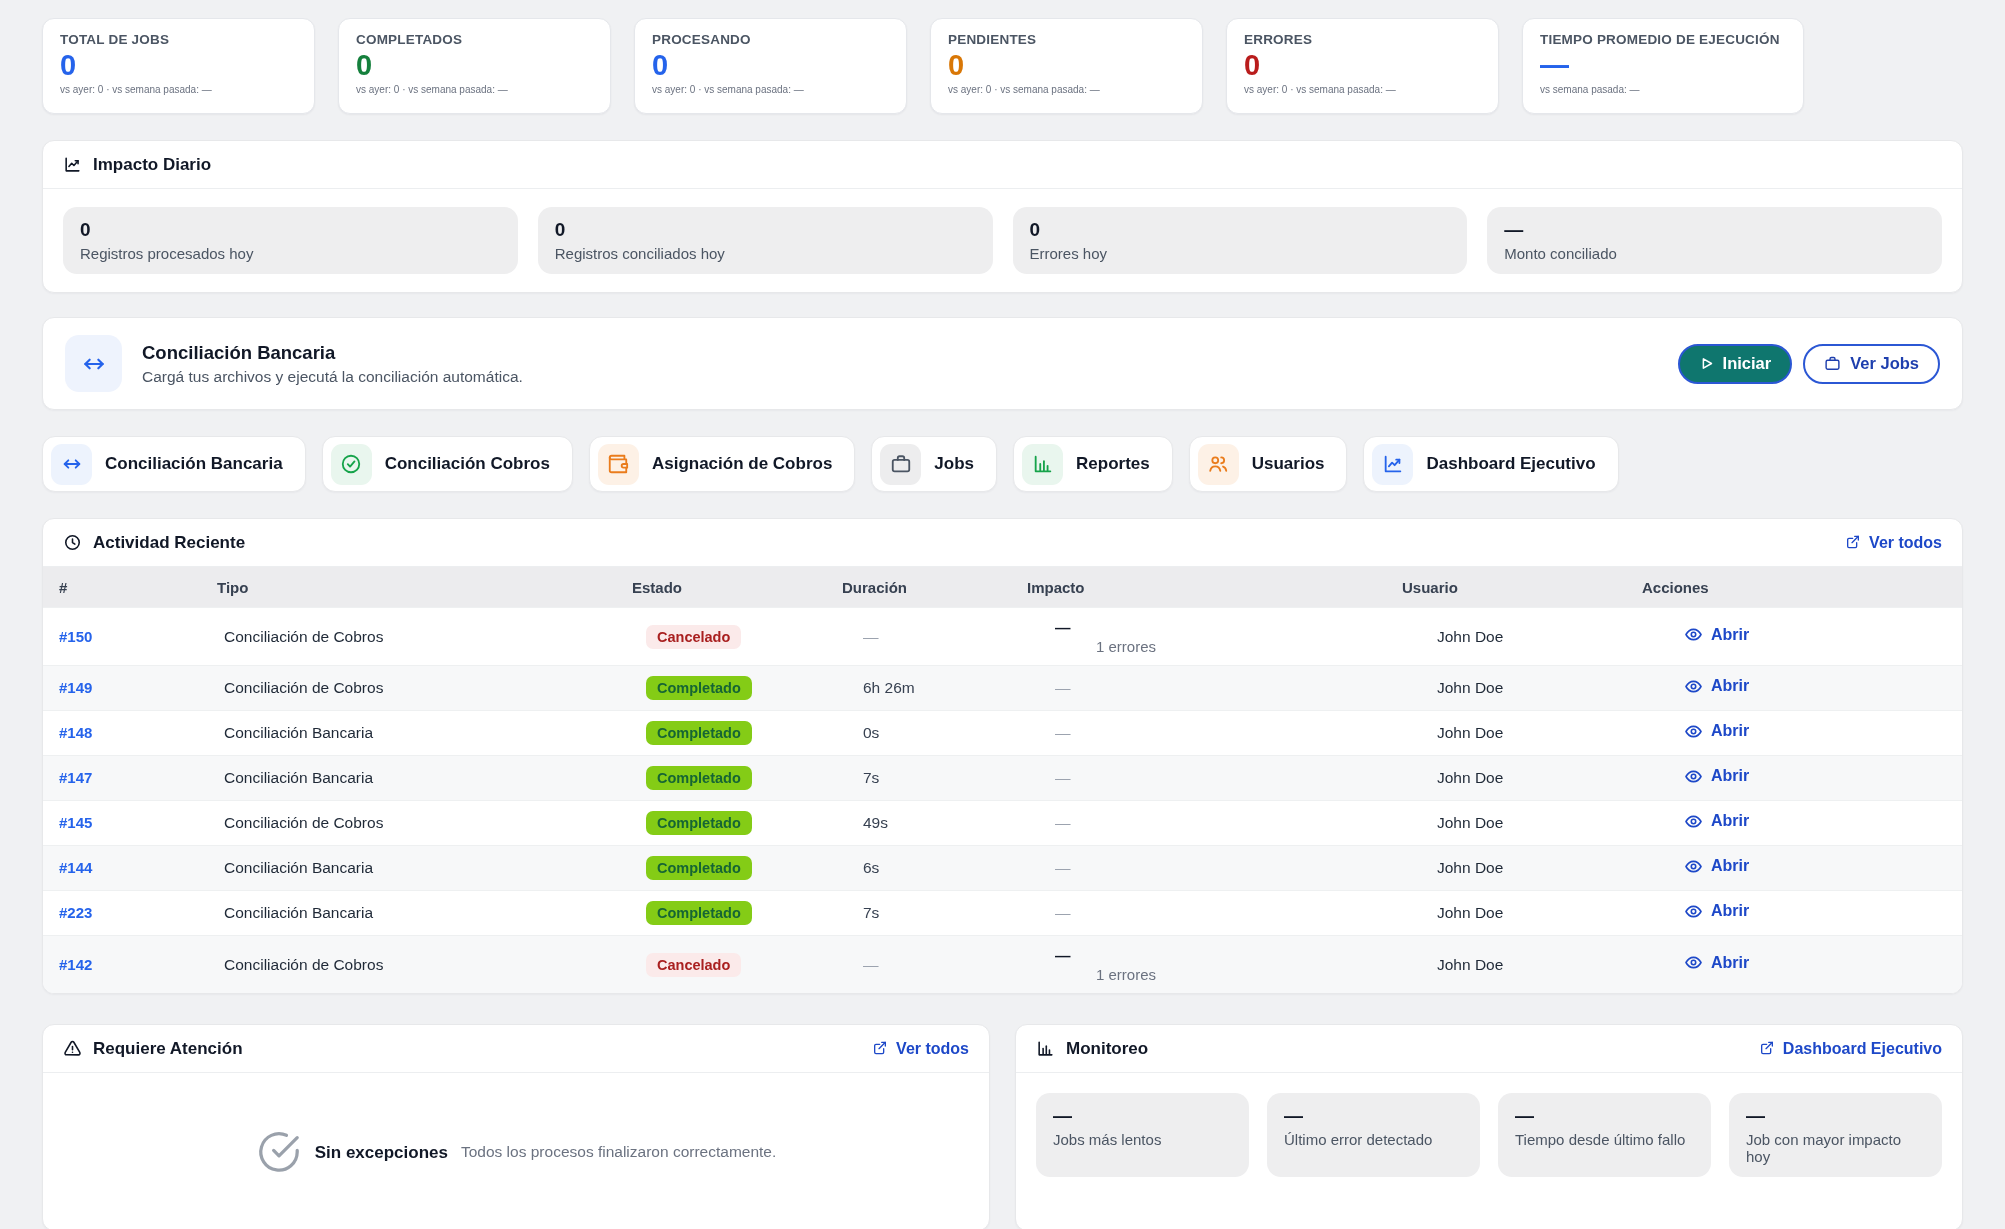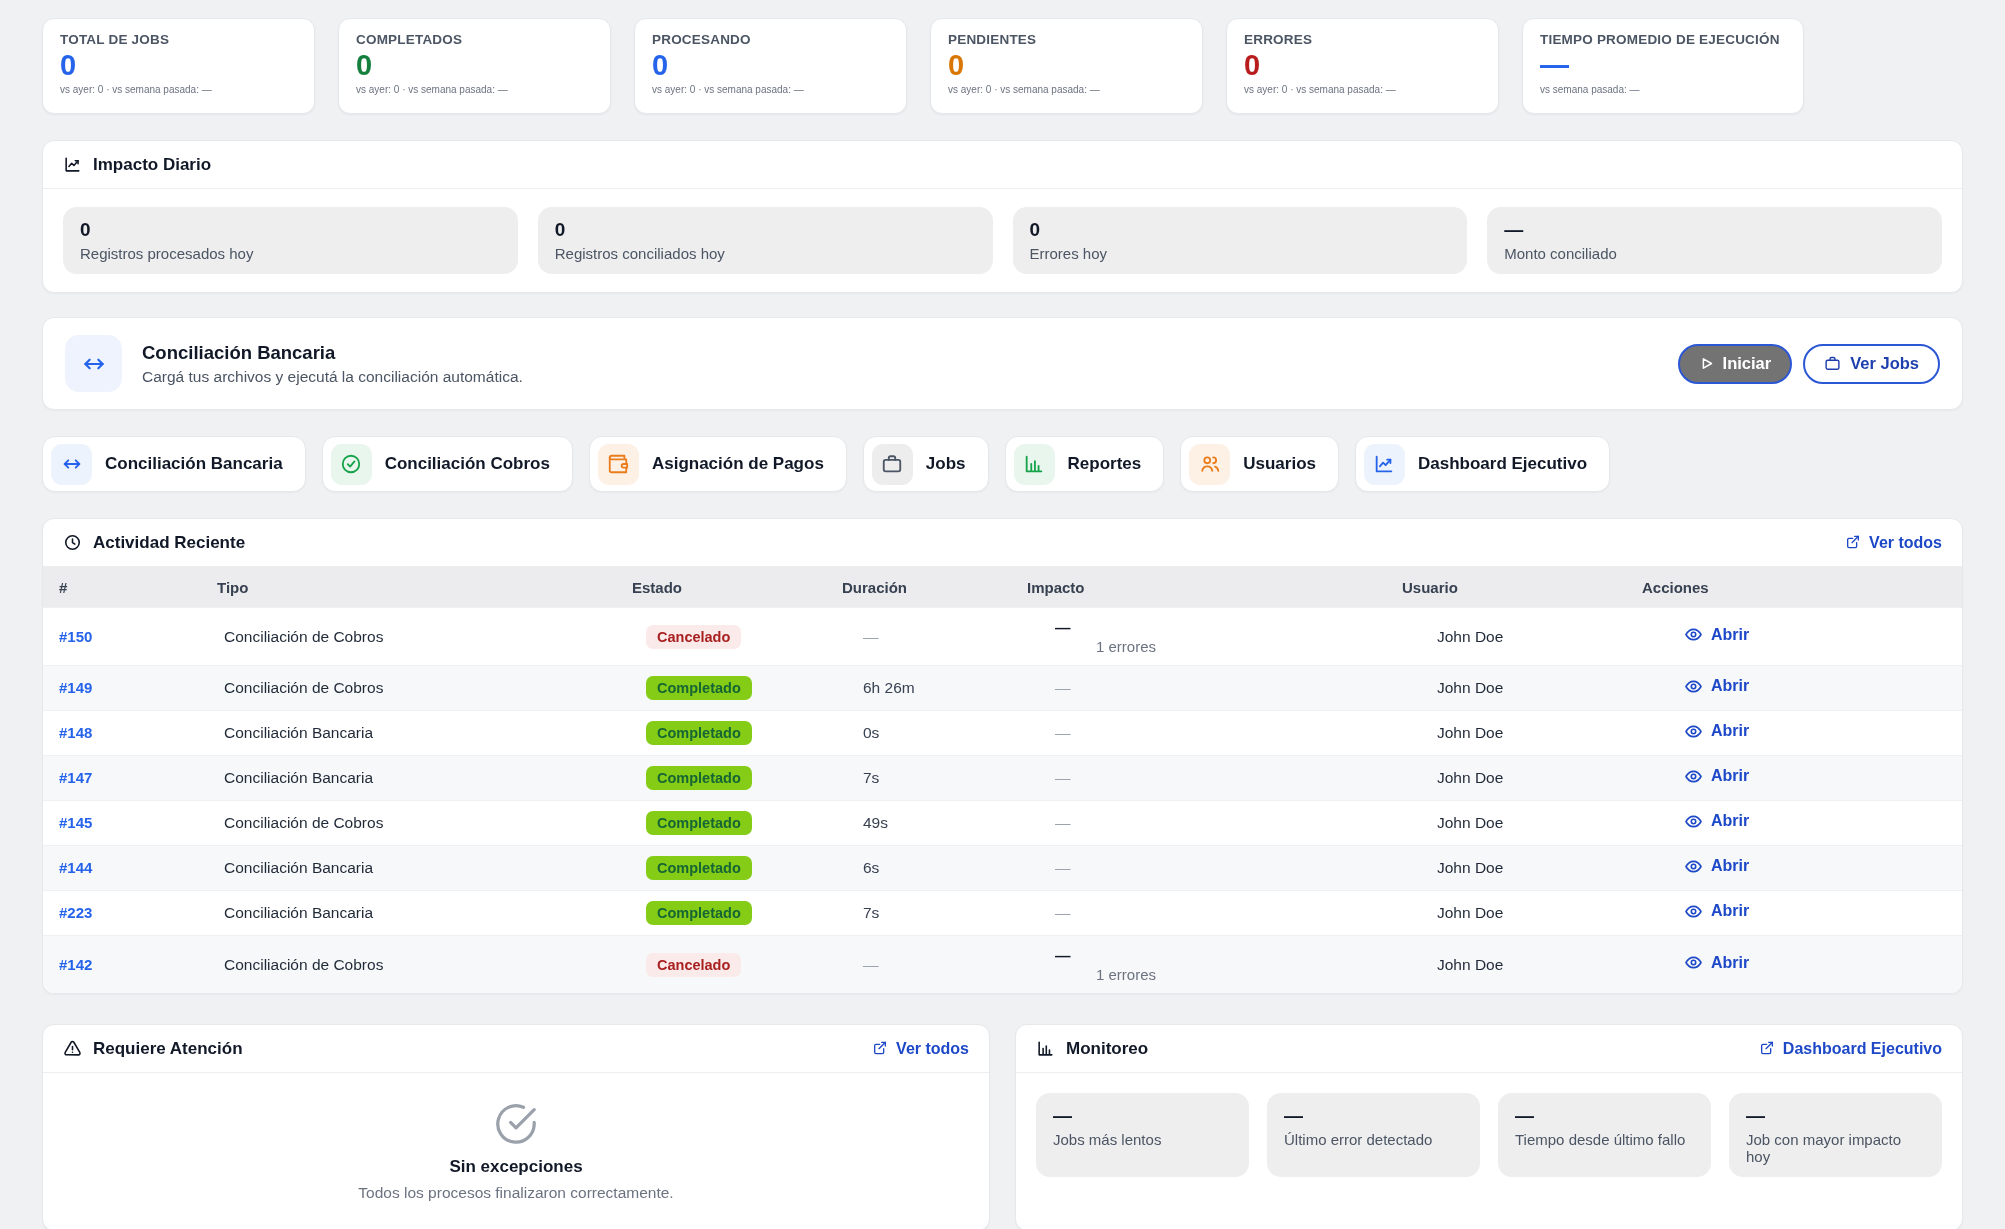--- a/index.html
+++ b/index.html
@@ -50,21 +50,21 @@
     display:flex; align-items:center; justify-content:center; color:#2563eb;
   }
   .cta-title { font-size:18.5px; font-weight:700; color:#111827; }
   .cta-sub   { font-size:15.5px; color:#4b5563; margin-top:4px; }
   .cta-actions { margin-left:auto; display:flex; gap:11px; }
   .btn {
     height:40px; border-radius:20px; display:inline-flex; align-items:center; gap:9px;
     font-size:16.5px; font-weight:700; padding:0 19px; cursor:pointer;
     font-family:"Liberation Sans", sans-serif;
   }
-  .btn-primary   { background:#737373; border:2px solid #2b57d4; color:#fff; }
+  .btn-primary   { background:#0f766e; border:2px solid #2b57d4; color:#fff; }
   .btn-secondary { background:#fff; border:2px solid #2b57d4; color:#1e3fae; }
 
   
   .nav-row { display:flex; gap:16px; margin-top:26px; }
   .nav-btn {
     background:#fff; border:1px solid #e7e8ea; border-radius:13px; height:56px;
     display:flex; align-items:center; gap:13px; padding:0 22px 0 8px;
     cursor:pointer; box-shadow:0 1px 2px rgba(16,24,40,.04);
   }
   .nav-icon { width:41px; height:41px; border-radius:11px; display:flex; align-items:center; justify-content:center; }
@@ -95,22 +95,22 @@
   .trow[data-err="true"] .cell-dur { color:#9ca3af; }
   .imp-val { color:#9ca3af; }
   .imp-val[data-strong="true"] { color:#111827; font-weight:700; }
   .imp-sub { font-size:15px; color:#6b7280; margin-top:1px;margin-left:41px; }
   .open-link { display:inline-flex; align-items:center; gap:8px; color:#1d48c8; font-weight:700; font-size:16px; cursor:pointer; text-decoration:none; }
 
   
   .bottom-row { display:flex; gap:25px; margin-top:30px; align-items:stretch; }
   .bottom-row .panel { flex:1; }
   .attention-body {
-    height:157px; display:flex; flex-direction:column; align-items:center; justify-content:center;
-    text-align:center; gap:7px; color:#9aa1ab;
+    height:157px; display:flex; align-items:center; justify-content:center;
+    text-align:center; gap:13px; color:#9aa1ab;
   }
   .empty-title { font-size:17px; font-weight:700; color:#111827; margin-top:3px; }
   .empty-sub   { font-size:15.5px; color:#6b7280; }
   .monitor-body { display:flex; gap:18px; padding:20px; }
 </style>
 </head>
 <body>
 
 <div class="page">
 
@@ -232,21 +232,21 @@
       <span class="nav-label">Conciliación Cobros</span>
     </button>
     <button class="nav-btn">
       <span class="nav-icon ic-orange">
         <svg width="22" height="22" viewBox="0 0 24 24" fill="none" stroke="currentColor" stroke-width="2" stroke-linecap="round" stroke-linejoin="round">
             <path d="M21 12V7H5a2 2 0 0 1 0-4h14v4"></path>
             <path d="M3 5v14a2 2 0 0 0 2 2h16v-5"></path>
             <path d="M18 12a2 2 0 0 0 0 4h4v-4Z"></path>
           </svg>
       </span>
-      <span class="nav-label">Asignación de Pagos</span>
+      <span class="nav-label">Asignación de Cobros</span>
     </button>
     <button class="nav-btn">
       <span class="nav-icon ic-gray">
         <svg width="22" height="22" viewBox="0 0 24 24" fill="none" stroke="currentColor" stroke-width="2" stroke-linecap="round" stroke-linejoin="round">
             <rect x="3" y="7.5" width="18" height="12.5" rx="2"></rect>
             <path d="M8.5 7.5v-2a2 2 0 0 1 2-2h3a2 2 0 0 1 2 2v2"></path>
           </svg>
       </span>
       <span class="nav-label">Jobs</span>
     </button>

